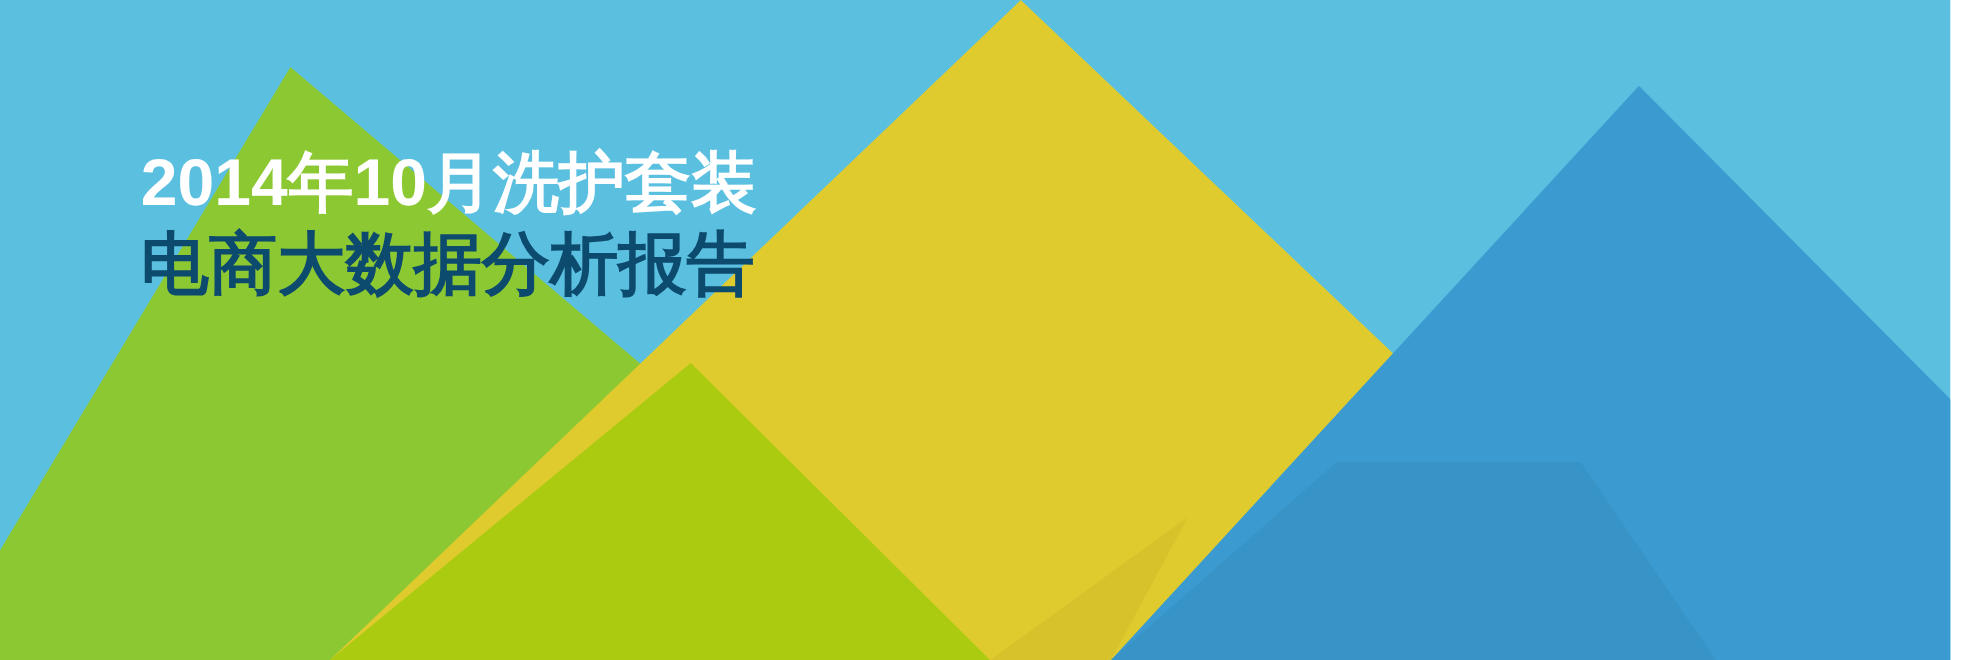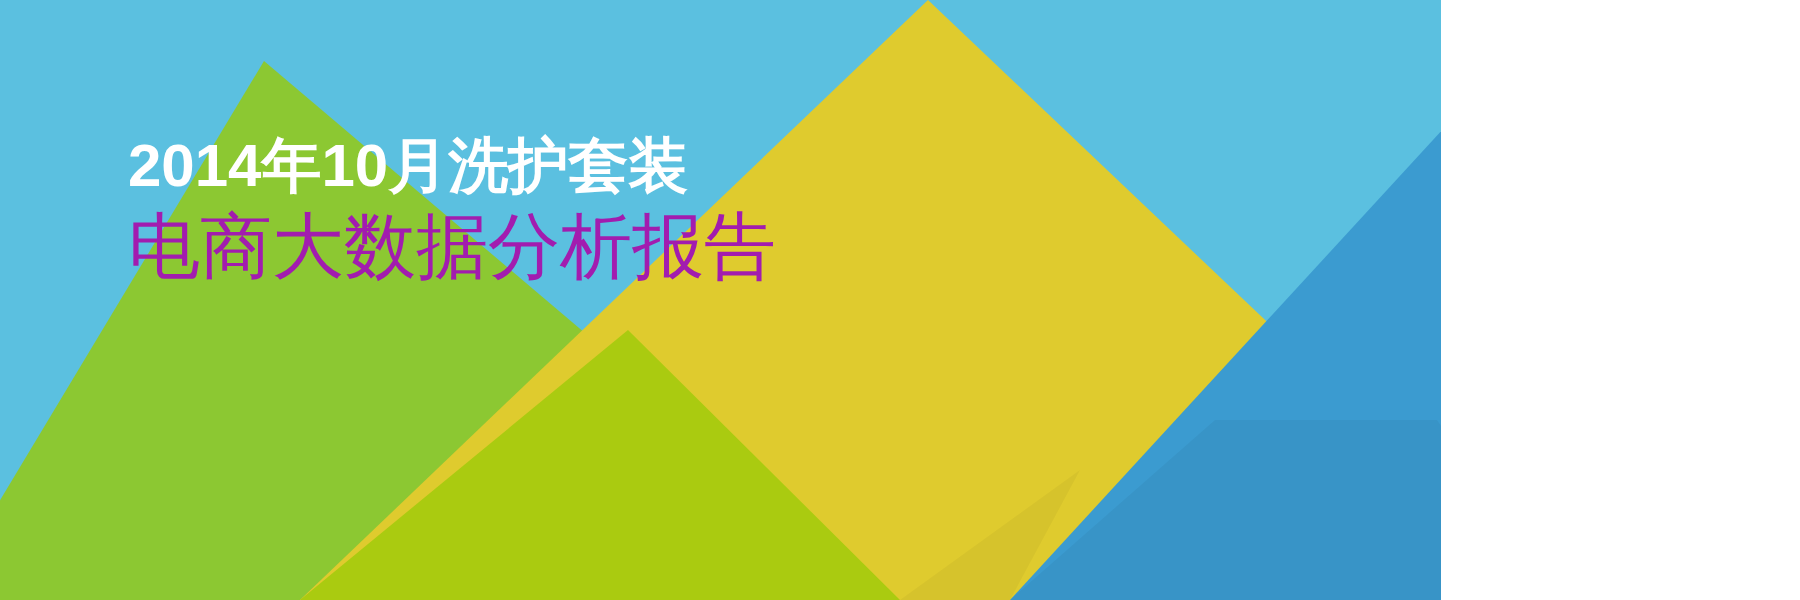--- a/index.html
+++ b/index.html
@@ -2,21 +2,21 @@
 <html><head>
 <meta charset="utf-8">
 <style>
   html, body {
     margin: 0;
     padding: 0;
     background: #ffffff;
   }
   #banner {
     position: relative;
-    width: 1441px;
+    width: 1773px;
     height: 600px;
     overflow: hidden;
     font-family: "Liberation Sans", "DejaVu Sans", sans-serif;
   }
   #bg-svg {
     position: absolute;
     top: 0;
     left: 0;
     width: 1800px;
     height: 600px;
@@ -32,23 +32,23 @@
     color: #ffffff;
     font-size: 60px;
     font-weight: 700;
     line-height: 1;
     letter-spacing: 0px;
     white-space: nowrap;
     margin: 0 0 14px 0;
     padding: 0;
   }
   #title-line-2 {
-    color: #a21caf;
-    font-size: 72px;
-    font-weight: 400;
+    color: #0c4a6e;
+    font-size: 62px;
+    font-weight: 700;
     line-height: 1;
     letter-spacing: 0px;
     white-space: nowrap;
     margin: 0;
     padding: 0;
   }
 </style>
 </head>
 <body>
 

